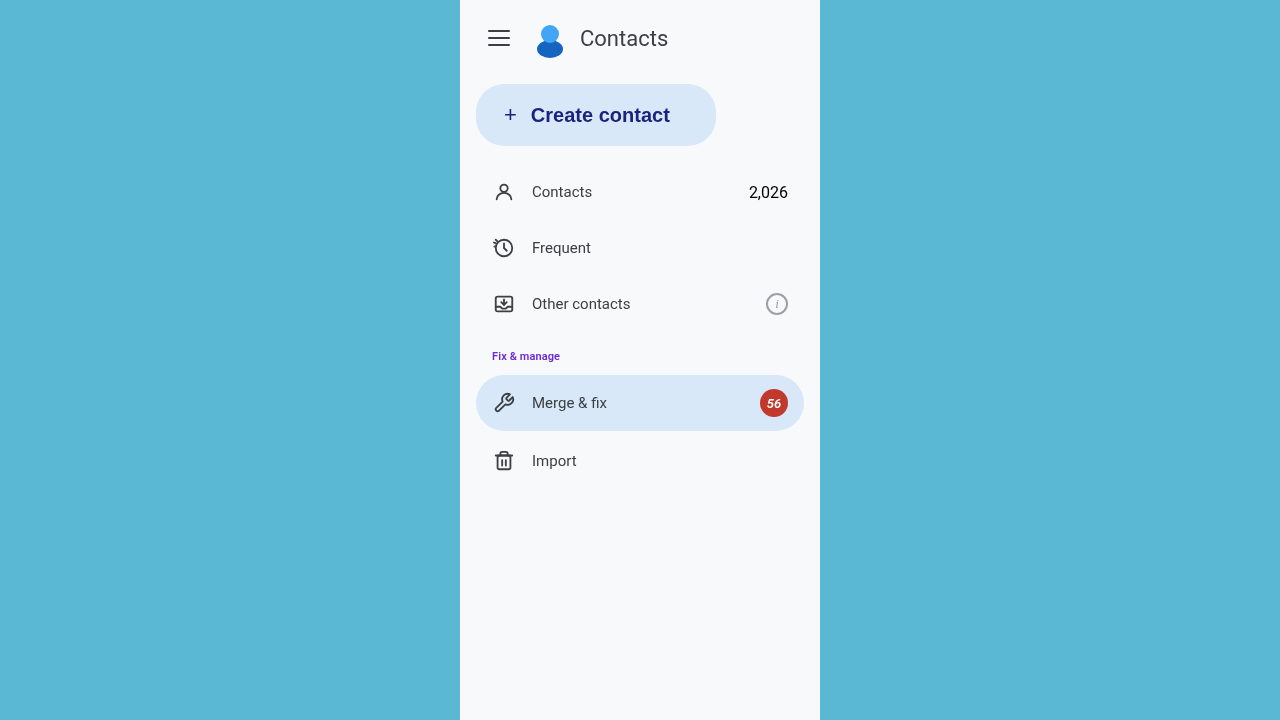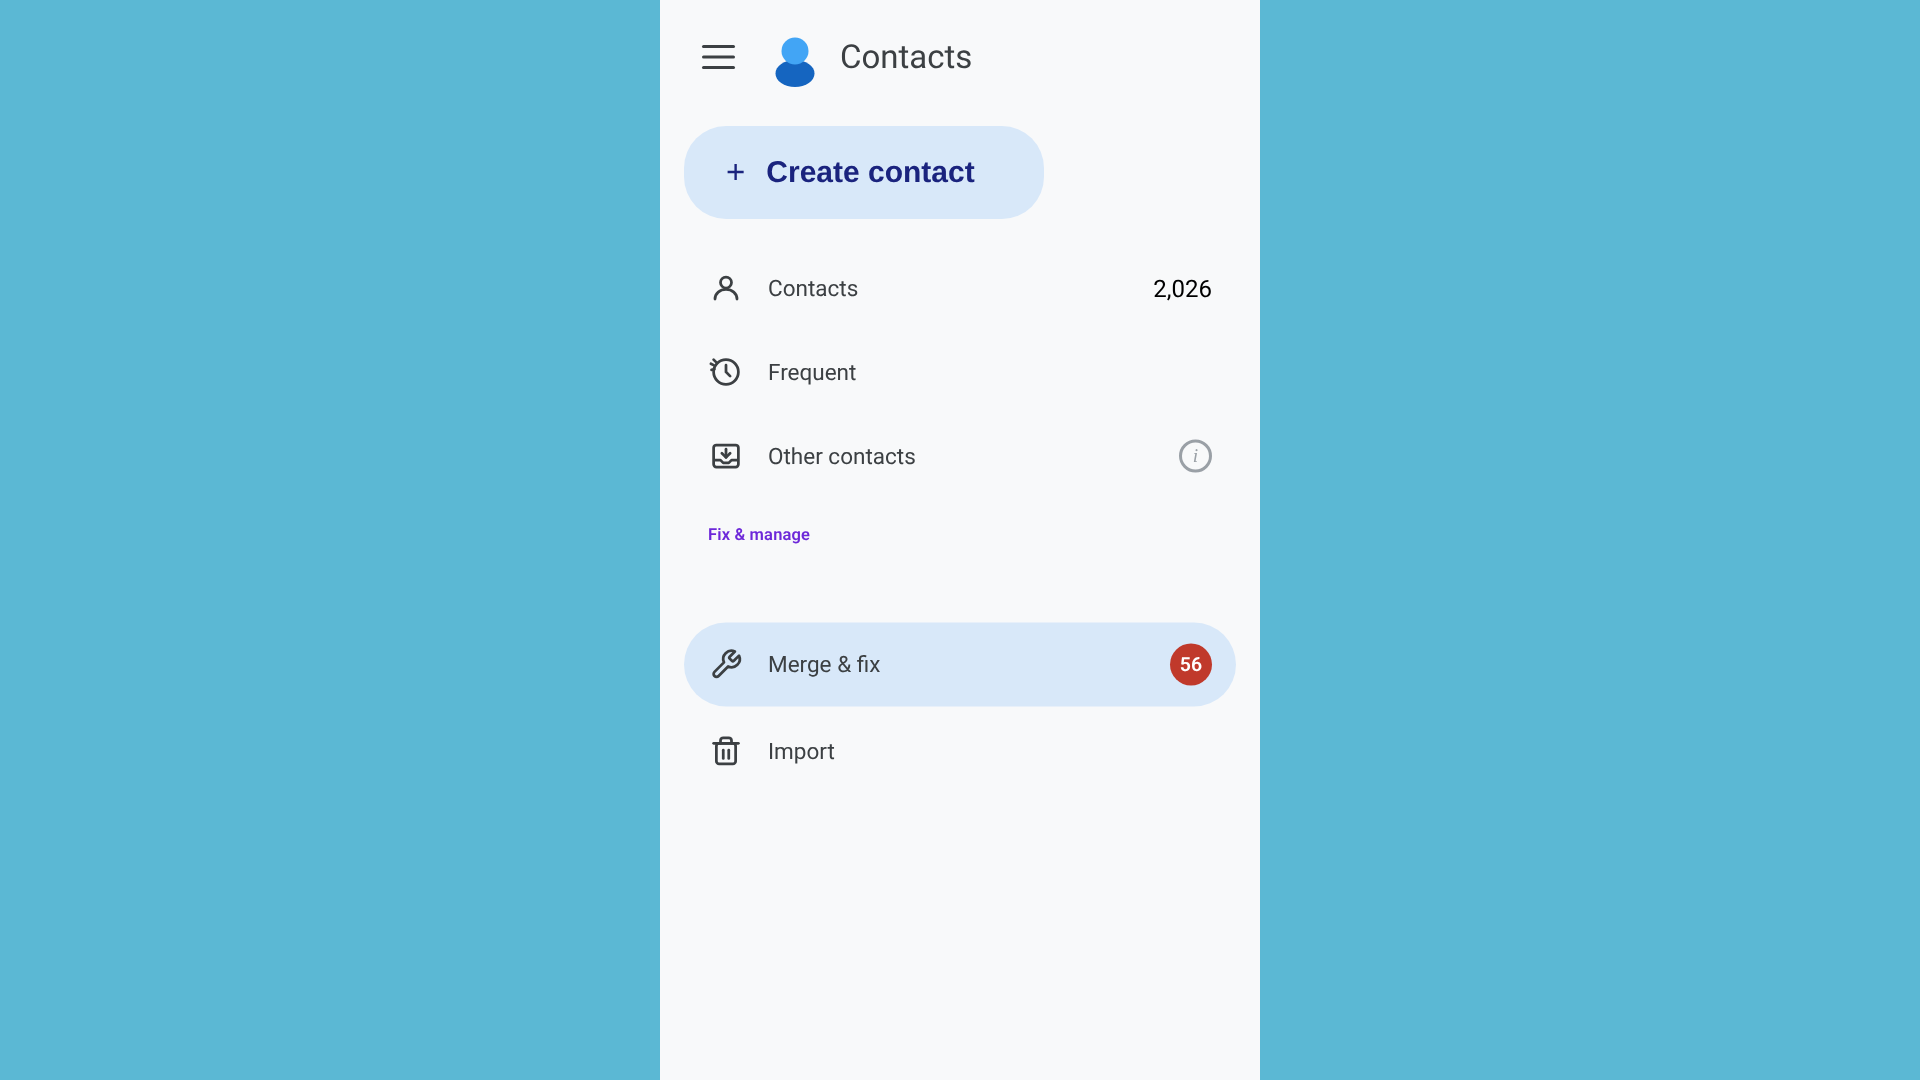--- a/index.html
+++ b/index.html
@@ -23,21 +23,21 @@
       flex: 1;
       background-color: #5bb8d4;
     }
 
     .right-bg {
       flex: 1;
       background-color: #5bb8d4;
     }
 
     .panel {
-      width: 400px;
+      width: 360px;
       background-color: #f8f9fa;
       display: flex;
       flex-direction: column;
       overflow: hidden;
       flex-shrink: 0;
     }
 
     .header {
       display: flex;
       align-items: center;
@@ -171,36 +171,36 @@
     .section-label {
       font-size: 11px;
       font-weight: 600;
       color: #6d28d9;
       padding: 16px 16px 8px 16px;
       letter-spacing: 0.01em;
     }
 
     .nav-item.active-selected {
       background-color: #d8e8f9;
-      margin-top: 40px;
     }
 
     .badge {
       background-color: #c0392b;
       color: white;
       border-radius: 50%;
       width: 28px;
       height: 28px;
       display: flex;
       align-items: center;
       justify-content: center;
       font-size: 13px;
       font-weight: 600;
       flex-shrink: 0;
       margin-left: auto;
+      font-style: italic;
     }
 
     svg {
       overflow: visible;
     }
   </style>
 </head>
 <body>
 
 <div class="left-bg"></div>

